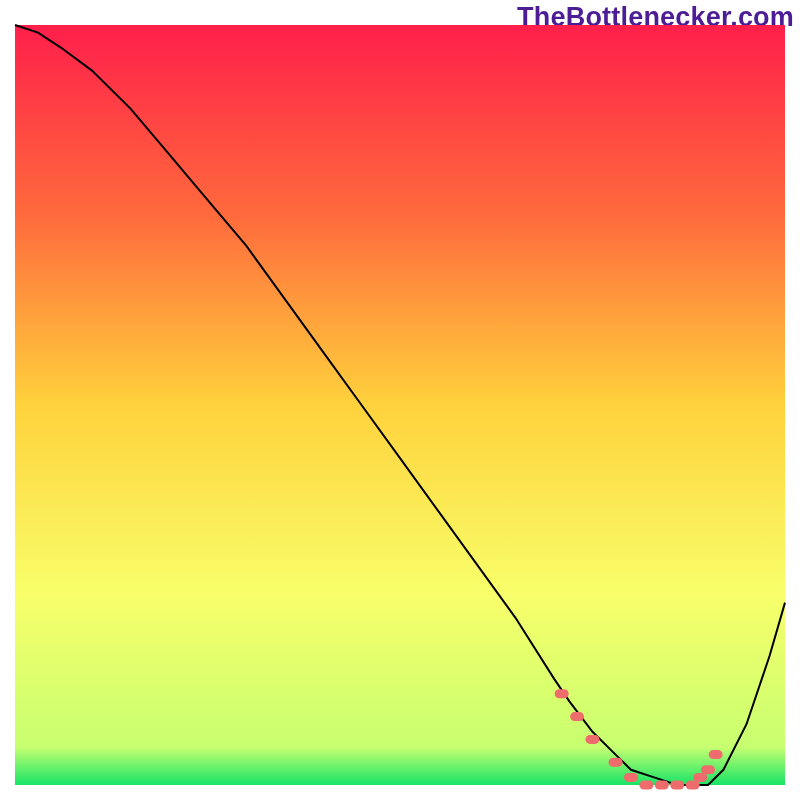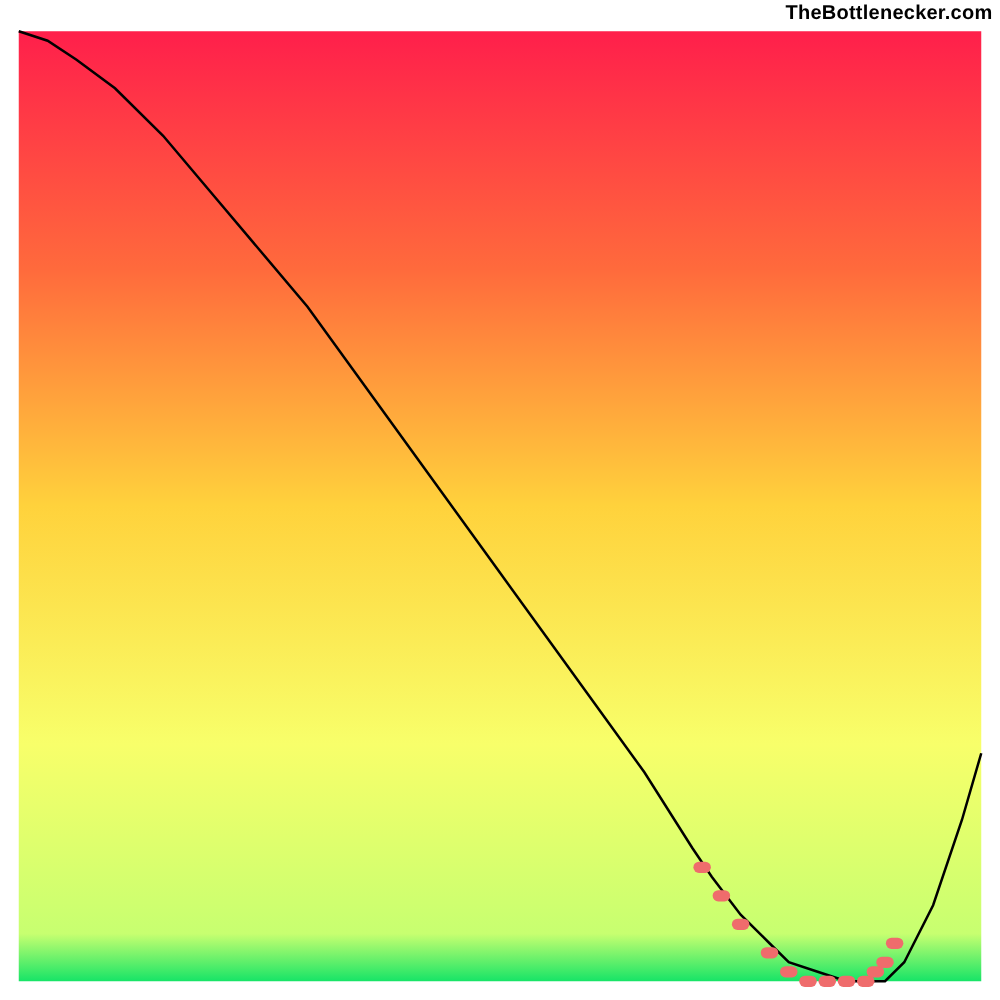--- a/index.html
+++ b/index.html
@@ -13,23 +13,23 @@
   }
   .wrap {
     position: relative;
     width: 800px;
     height: 800px;
   }
   .attribution {
     position: absolute;
     top: 2px;
     right: 6px;
-    font-size: 16px;
+    font-size: 27px;
     font-weight: 600;
-    color: #000000;
+    color: #4c1d95;
     letter-spacing: 0.2px;
   }
   svg {
     position: absolute;
     top: 0;
     left: 0;
   }
 </style>
 </head>
 <body>

